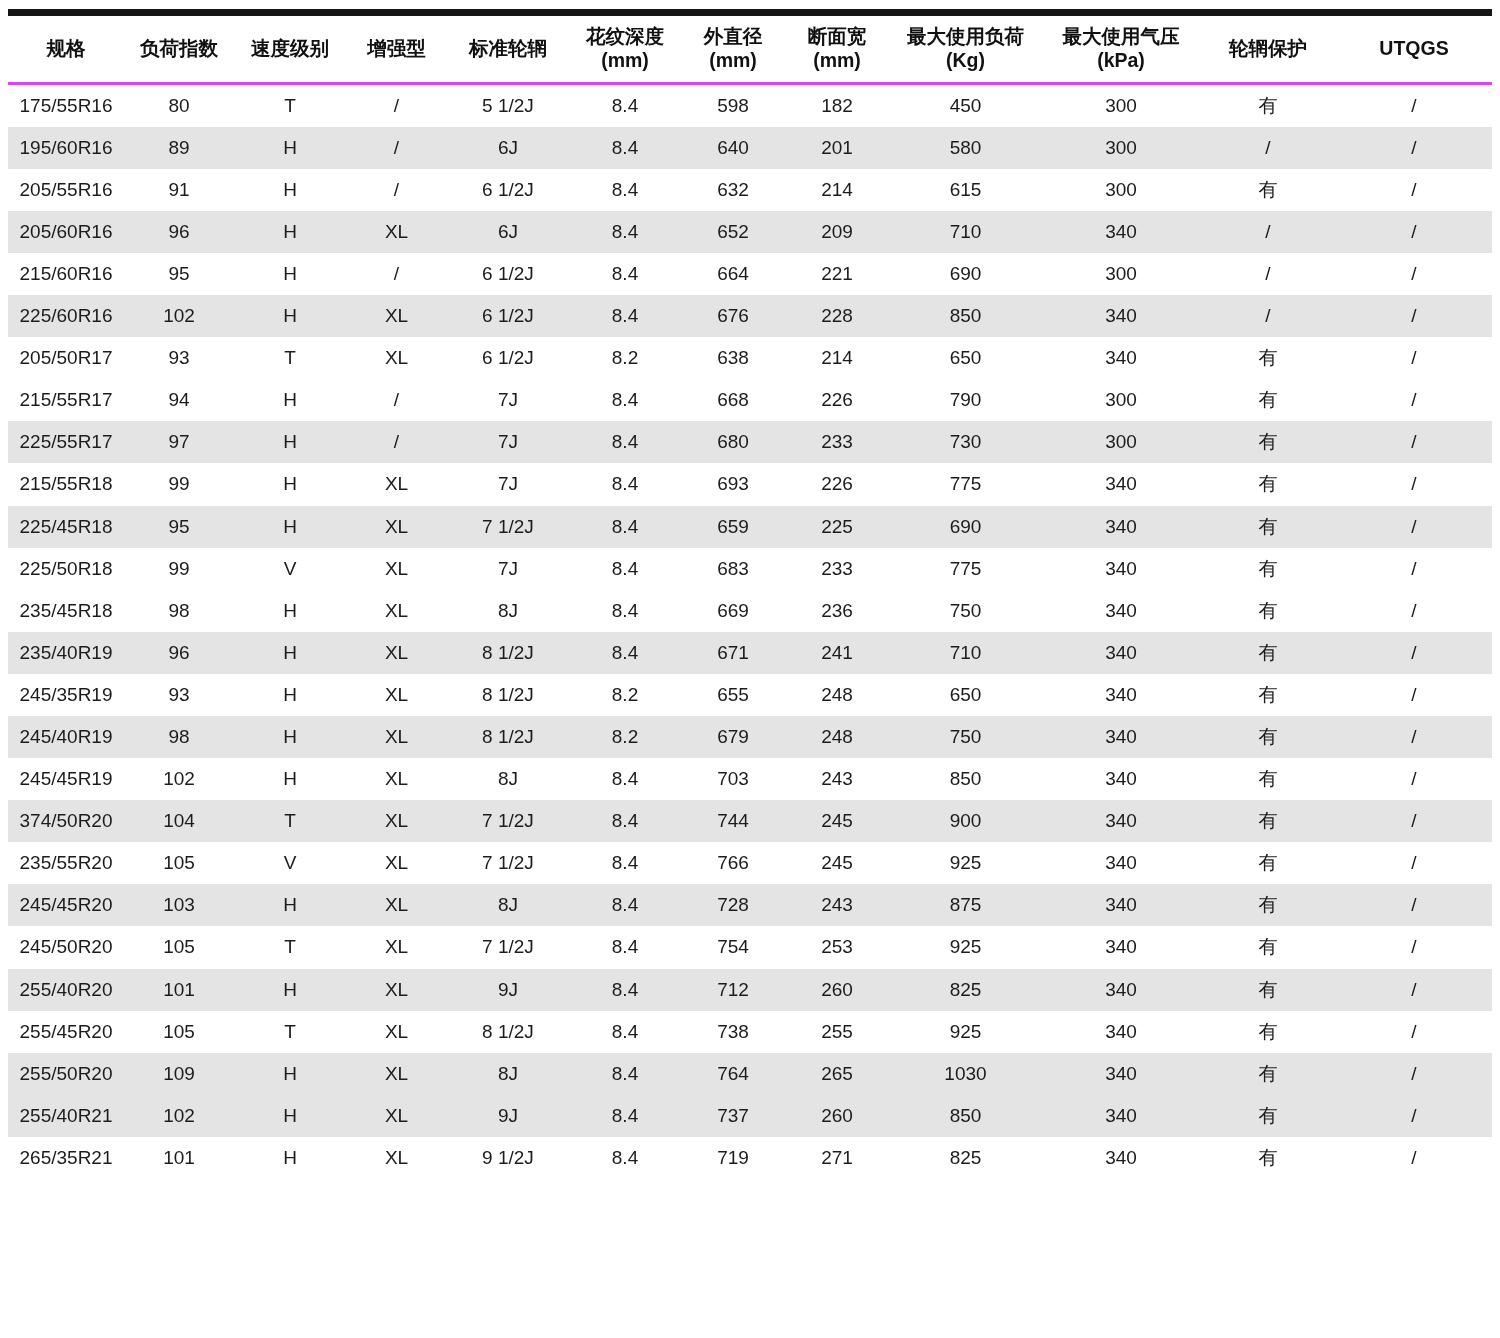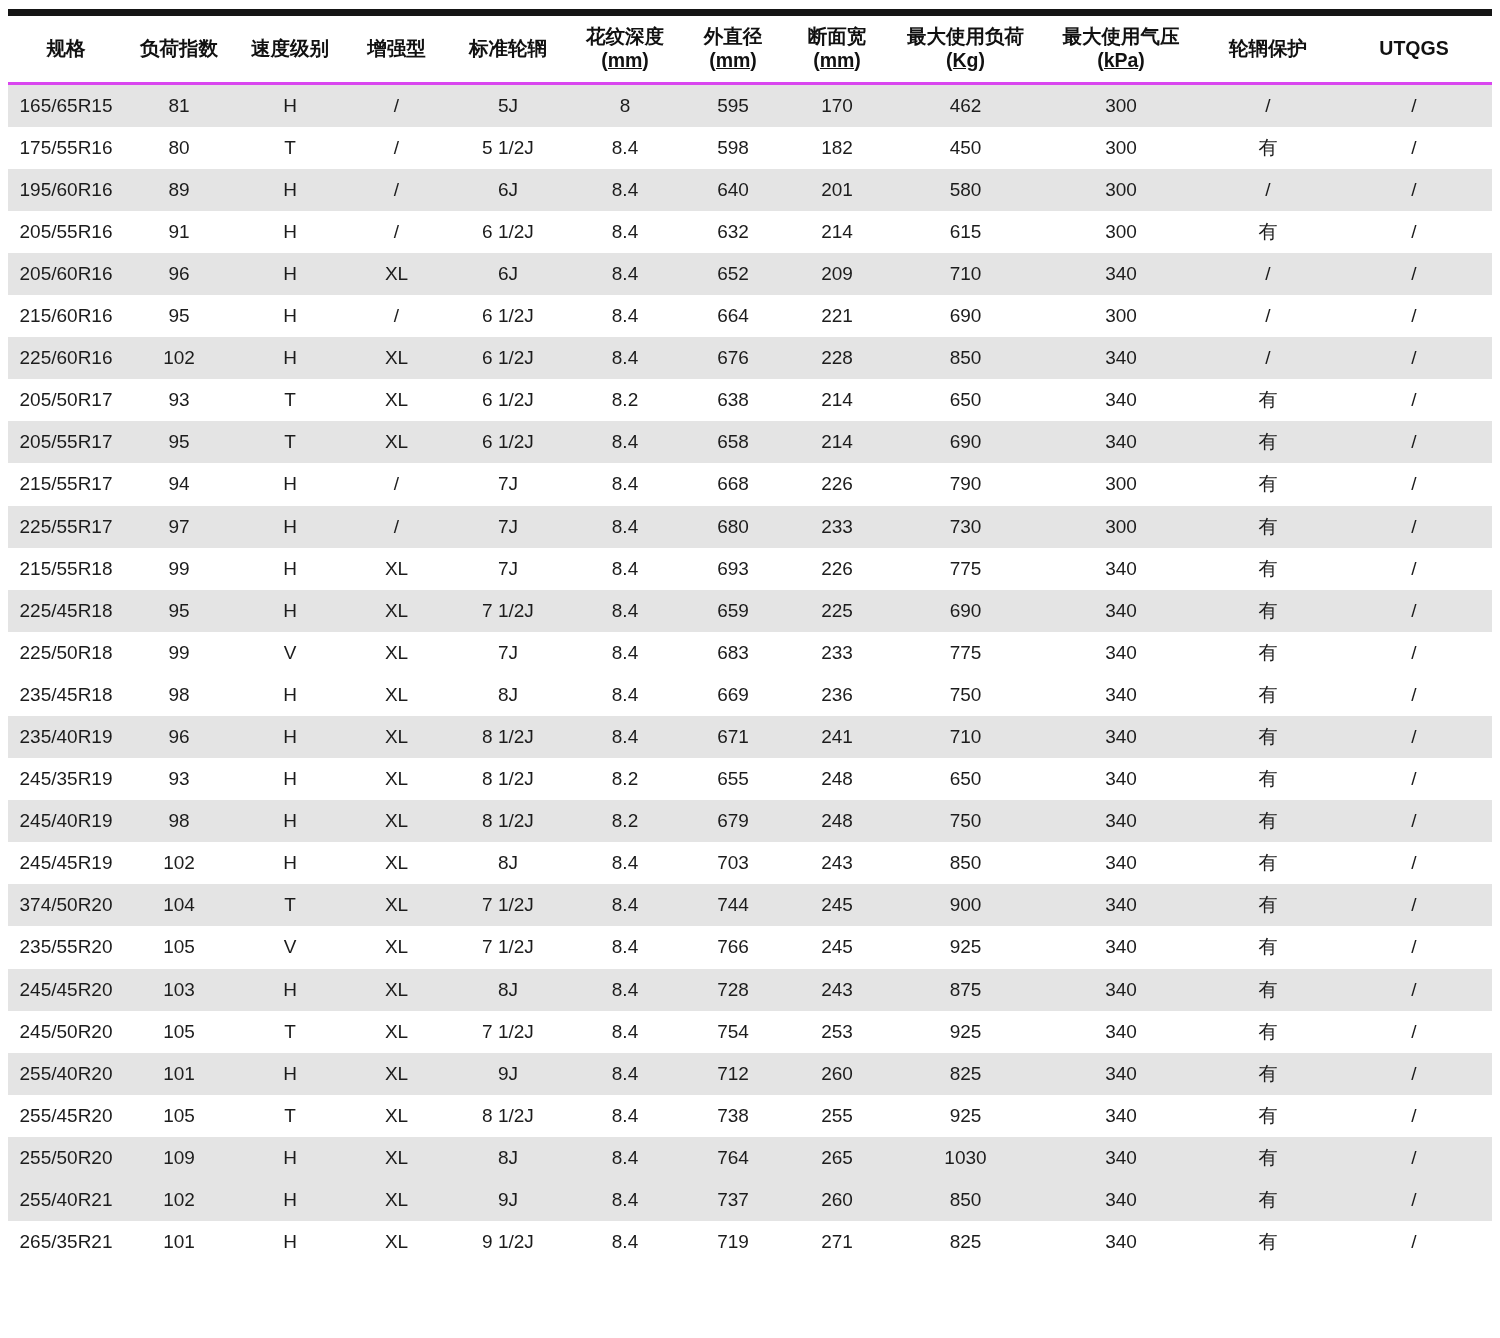--- a/index.html
+++ b/index.html
@@ -57,21 +57,20 @@
     background: #e4e4e4;
   }
   tbody tr.row-plain td {
     background: #ffffff;
   }
   td.c-size { font-size: 19px; }
   .unit {
     display: block;
     font-weight: bold;
     font-size: 19.5px;
-    text-decoration: underline;
   }
   
   col.w-size   { width: 116px; }
   col.w-li     { width: 110px; }
   col.w-speed  { width: 112px; }
   col.w-xl     { width: 101px; }
   col.w-rim    { width: 122px; }
   col.w-tread  { width: 112px; }
   col.w-od     { width: 104px; }
   col.w-sw     { width: 104px; }
@@ -139,34 +138,20 @@
         </th>
         <th>
           <span>轮辋保护</span>
         </th>
         <th>
           <span>UTQGS</span>
         </th>
       </tr>
     </thead>
     <tbody id="tbody">
-        <tr class="row-alt">
-          <td class="c-size">165/65R15</td>
-          <td>81</td>
-          <td>H</td>
-          <td>/</td>
-          <td>5J</td>
-          <td>8</td>
-          <td>595</td>
-          <td>170</td>
-          <td>462</td>
-          <td>300</td>
-          <td>/</td>
-          <td>/</td>
-        </tr>
         <tr class="row-plain">
           <td class="c-size">175/55R16</td>
           <td>80</td>
           <td>T</td>
           <td>/</td>
           <td>5 1/2J</td>
           <td>8.4</td>
           <td>598</td>
           <td>182</td>
           <td>450</td>
@@ -251,34 +236,20 @@
           <td>XL</td>
           <td>6 1/2J</td>
           <td>8.2</td>
           <td>638</td>
           <td>214</td>
           <td>650</td>
           <td>340</td>
           <td>有</td>
           <td>/</td>
         </tr>
-        <tr class="row-alt">
-          <td class="c-size">205/55R17</td>
-          <td>95</td>
-          <td>T</td>
-          <td>XL</td>
-          <td>6 1/2J</td>
-          <td>8.4</td>
-          <td>658</td>
-          <td>214</td>
-          <td>690</td>
-          <td>340</td>
-          <td>有</td>
-          <td>/</td>
-        </tr>
         <tr class="row-plain">
           <td class="c-size">215/55R17</td>
           <td>94</td>
           <td>H</td>
           <td>/</td>
           <td>7J</td>
           <td>8.4</td>
           <td>668</td>
           <td>226</td>
           <td>790</td>

